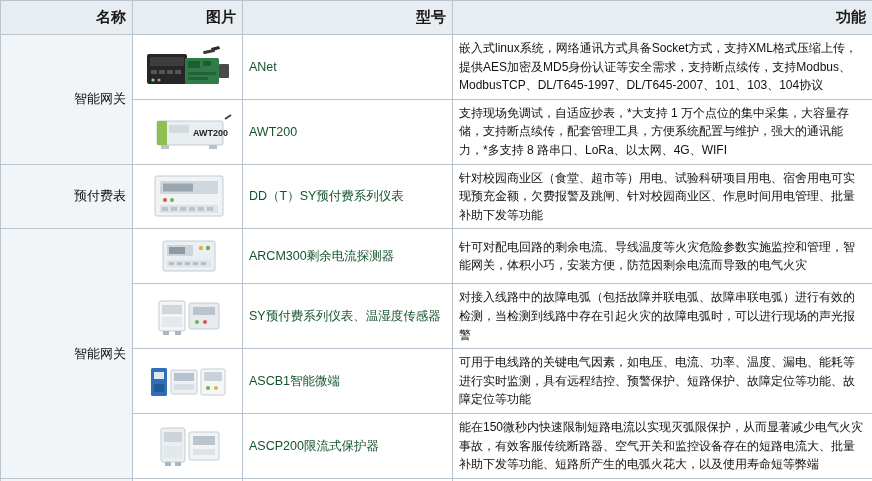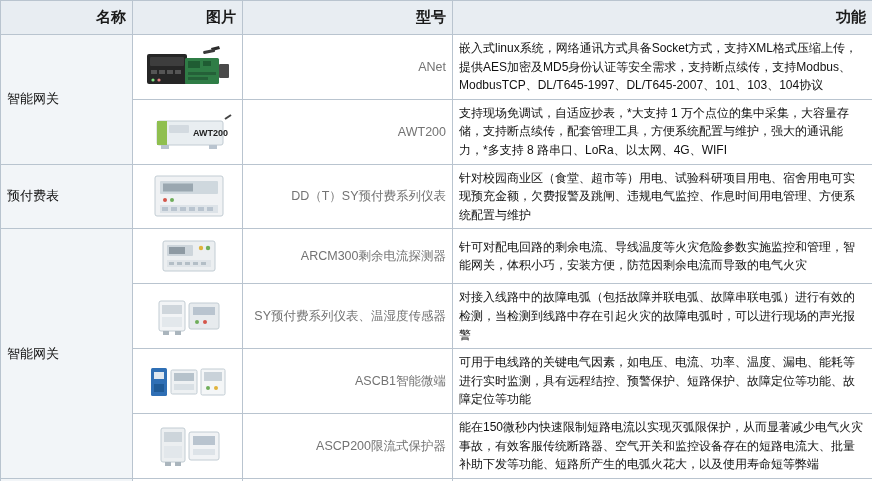--- a/index.html
+++ b/index.html
@@ -38,36 +38,36 @@
   thead th {
     background: #e8edf2;
     font-size: 15px;
     font-weight: bold;
     text-align: right;
     height: 34px;
     color: #1a1a1a;
   }
   td.cat {
     background: #f2f5f8;
-    text-align: left;
+    text-align: right;
     font-size: 13px;
     font-weight: normal;
     color: #111;
   }
   td.pic {
     background: #ffffff;
     text-align: center;
     padding: 3px 2px;
   }
   td.model {
     background: #ffffff;
-    text-align: right;
+    text-align: left;
     font-size: 12.5px;
     line-height: 1.45;
-    color: #737373;
+    color: #14532d;
   }
   td.func {
     background: #ffffff;
     text-align: left;
     font-size: 12px;
     line-height: 1.55;
     color: #111;
     padding: 5px 8px;
   }
   .pic-box {
@@ -168,21 +168,21 @@
               <rect x="21" y="37" width="6" height="4" fill="#b9c4cf"></rect>
               <rect x="30" y="37" width="6" height="4" fill="#b9c4cf"></rect>
               <rect x="39" y="37" width="6" height="4" fill="#b9c4cf"></rect>
               <rect x="48" y="37" width="6" height="4" fill="#b9c4cf"></rect>
               <rect x="57" y="37" width="6" height="4" fill="#b9c4cf"></rect>
               <rect x="66" y="37" width="6" height="4" fill="#b9c4cf"></rect>
             </svg>
           </div>
         </td>
         <td class="model">DD（T）SY预付费系列仪表</td>
-        <td class="func">针对校园商业区（食堂、超市等）用电、试验科研项目用电、宿舍用电可实现预充金额，欠费报警及跳闸、违规电气监控、作息时间用电管理、方便系统配置与维护</td>
+        <td class="func">针对校园商业区（食堂、超市等）用电、试验科研项目用电、宿舍用电可实现预充金额，欠费报警及跳闸、针对校园商业区、作息时间用电管理、批量补助下发等功能</td>
       </tr>
 
       <tr style="height:54px;">
         <td class="cat" rowspan="4">智能网关</td>
         <td class="pic">
           <div class="pic-box">
             <svg class="prod" width="96" height="46" viewBox="0 0 96 46">
               <rect x="0" y="0" width="96" height="46" fill="#ffffff"></rect>
               <rect x="22" y="8" width="52" height="30" rx="2" fill="#eceff1" stroke="#c2ccd3"></rect>
               <rect x="26" y="12" width="26" height="11" rx="1" fill="#cdd5db"></rect>

